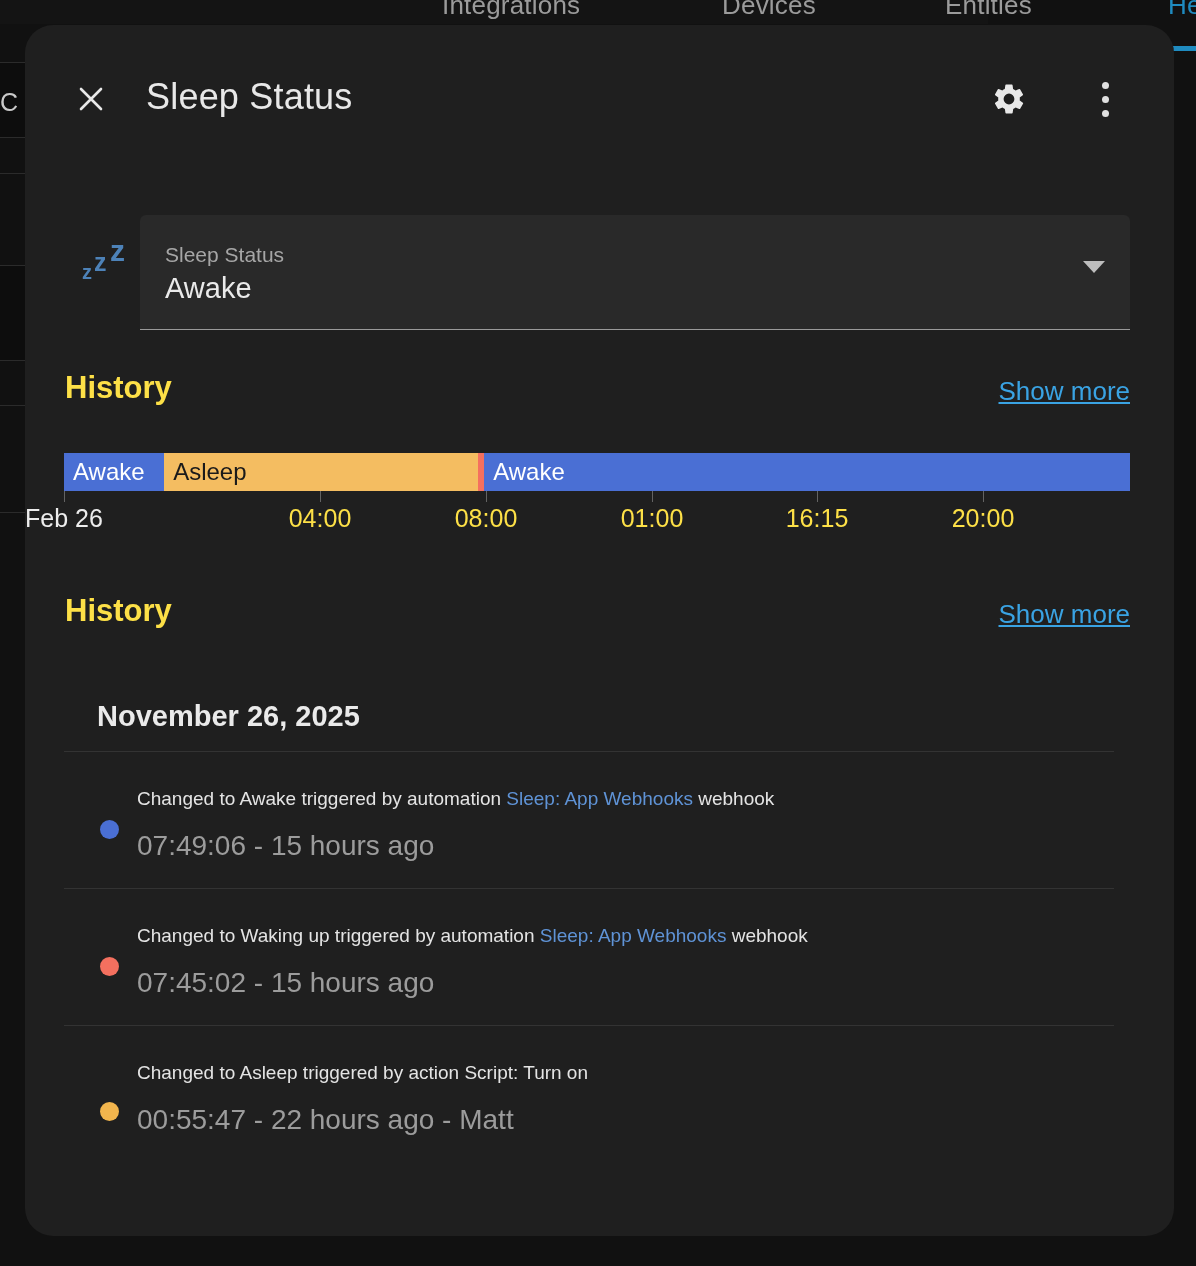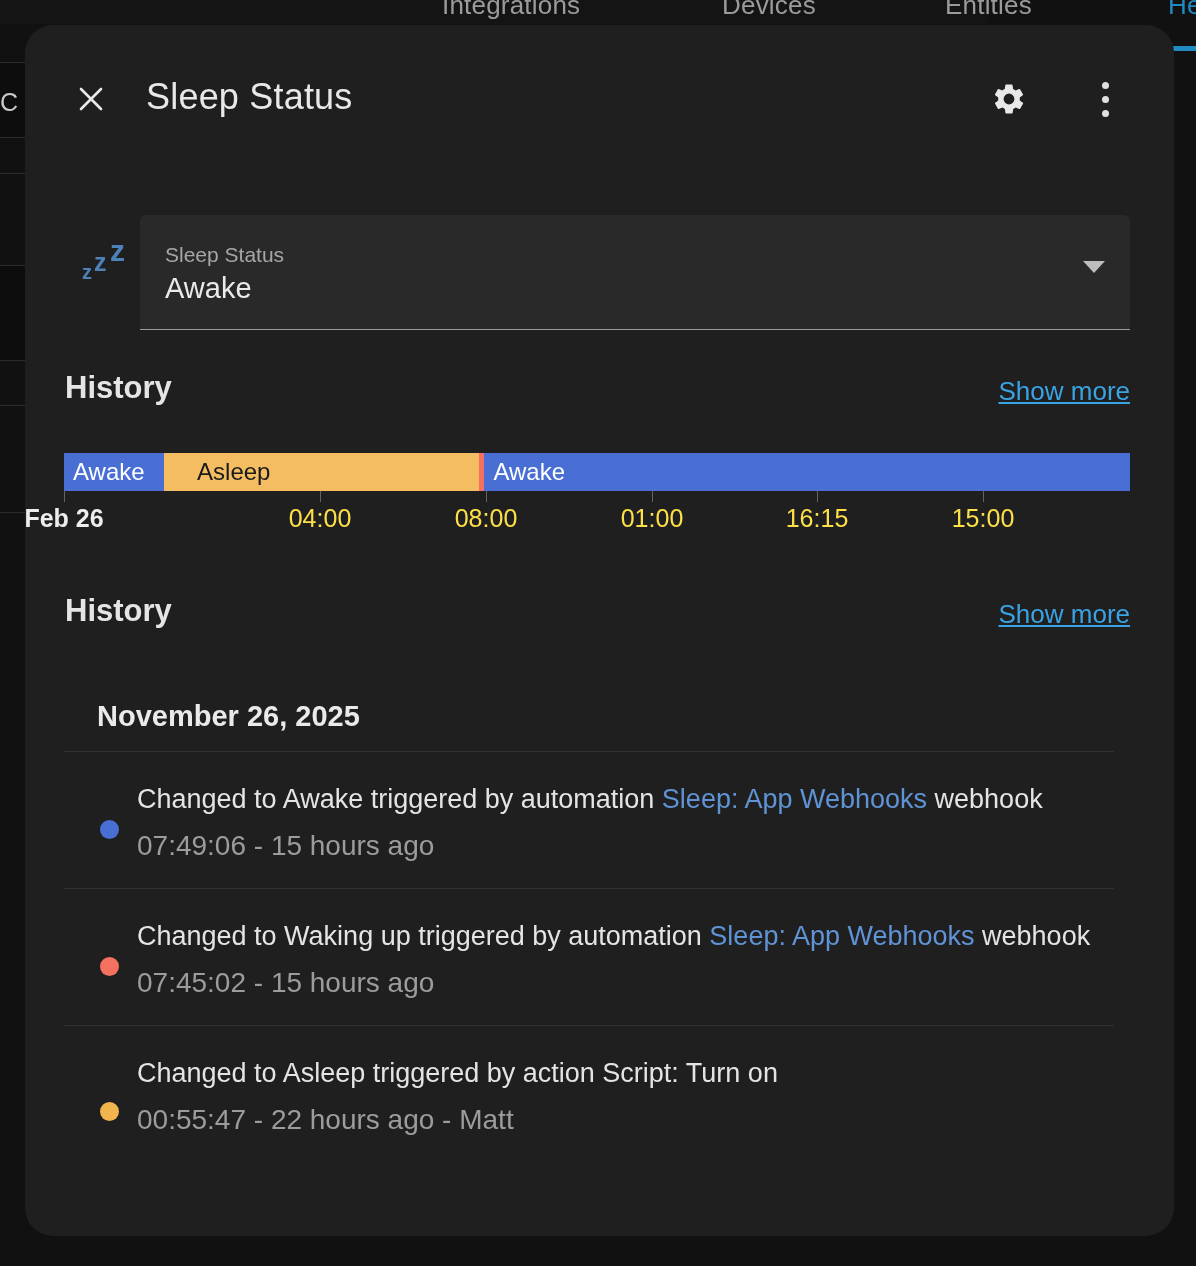--- a/index.html
+++ b/index.html
@@ -107,21 +107,21 @@
     border-right: 11px solid transparent;
     border-top: 12px solid #bdbdbd;
   }
 
   
   .section-head {
     position: absolute; left: 40px; width: 1065px; height: 44px;
   }
   .section-title {
     position: absolute; left: 0; top: 0;
-    font-size: 31px; font-weight: 700; color: #e5e5e5;
+    font-size: 31px; font-weight: 700; color: #fde047;
   }
   .show-more {
     position: absolute; right: 0; top: 6px;
     font-size: 26px; color: #3aa3e3;
     text-decoration: underline; cursor: pointer;
   }
 
   
   .timeline-wrap { position: absolute; left: 39px; top: 428px; width: 1066px; }
   .timeline-bar {
@@ -135,21 +135,21 @@
   }
   .axis { position: relative; width: 1066px; height: 56px; }
   .tick {
     position: absolute; top: 0; width: 1px; height: 11px; background: #636363;
   }
   .tick-label {
     position: absolute; top: 13px;
     font-size: 25px; color: #fde047;
     transform: translateX(-50%); white-space: nowrap;
   }
-  .tick-label.first { font-weight: 700; color: #ededed; }
+  .tick-label.first { font-weight: 400; color: #ededed; }
 
   
   .logbook-list {
     position: absolute; left: 39px; top: 650px;
     width: 1066px; height: 510px;
     overflow: hidden;
   }
   .log-date {
     position: absolute; left: 33px; top: 25px;
     font-size: 29px; font-weight: 700; color: #eaeaea;
@@ -157,21 +157,21 @@
   .log-entries { position: absolute; left: 0; top: 76px; width: 1050px; }
   .log-entry {
     position: relative;
     border-top: 1px solid #333333;
     padding: 26px 0 26px 73px;
   }
   .log-dot {
     position: absolute; left: 36px;
     width: 19px; height: 19px; border-radius: 50%;
   }
-  .log-text { font-size: 27px; color: #e4e4e4; line-height: 42px; }
+  .log-text { font-size: 19px; color: #e4e4e4; line-height: 42px; }
   .log-link { color: #5f93d6; }
   .log-time { font-size: 28px; color: #9c9c9c; margin-top: 10px; }
 </style>
 </head>
 <body>
 
 <div class="bg-layer">
   <div class="bg-tabs">
       <div class="bg-tab" style="left: 442px;">Integrations</div>
       <div class="bg-tab" style="left: 722px;">Devices</div>
@@ -234,41 +234,41 @@
   <div class="section-head" style="top:345px">
     <div class="section-title">History</div>
     <a class="show-more">Show more</a>
   </div>
 
   <div class="timeline-wrap">
     <div class="timeline-bar" id="timeline-bar">
         <div class="seg" style="width: 102px; background: rgb(74, 111, 212);">
           <span class="seg-label" style="color: rgb(255, 255, 255);">Awake</span>
         </div>
-        <div class="seg" style="width: 320px; background: rgb(244, 189, 97); padding-left: 24px;">
+        <div class="seg" style="width: 320px; background: rgb(244, 189, 97);">
           <span class="seg-label" style="color: rgb(26, 26, 26);">Asleep</span>
         </div>
         <div class="seg" style="width: 6px; background: rgb(244, 112, 95);"></div>
         <div class="seg" style="width: 658px; background: rgb(74, 111, 212);">
           <span class="seg-label" style="color: rgb(255, 255, 255);">Awake</span>
         </div>
       </div>
     <div class="axis" id="timeline-axis">
         <div class="tick" style="left: 0px;"></div>
         <div class="tick-label first" style="left: 0px;">Feb 26</div>
         <div class="tick" style="left: 256px;"></div>
         <div class="tick-label" style="left: 256px;">04:00</div>
         <div class="tick" style="left: 422px;"></div>
         <div class="tick-label" style="left: 422px;">08:00</div>
         <div class="tick" style="left: 588px;"></div>
         <div class="tick-label" style="left: 588px;">01:00</div>
         <div class="tick" style="left: 753px;"></div>
         <div class="tick-label" style="left: 753px;">16:15</div>
         <div class="tick" style="left: 919px;"></div>
-        <div class="tick-label" style="left: 919px;">15:00</div>
+        <div class="tick-label" style="left: 919px;">20:00</div>
       </div>
   </div>
 
   <div class="section-head" style="top:568px">
     <div class="section-title">History</div>
     <a class="show-more">Show more</a>
   </div>
 
   <div class="logbook-list">
     <div class="log-date">November 26, 2025</div>

